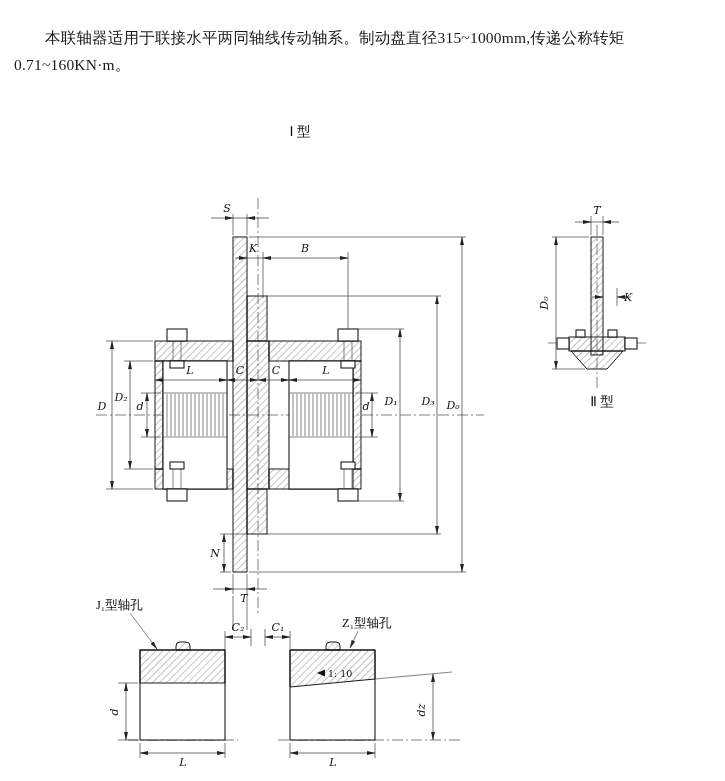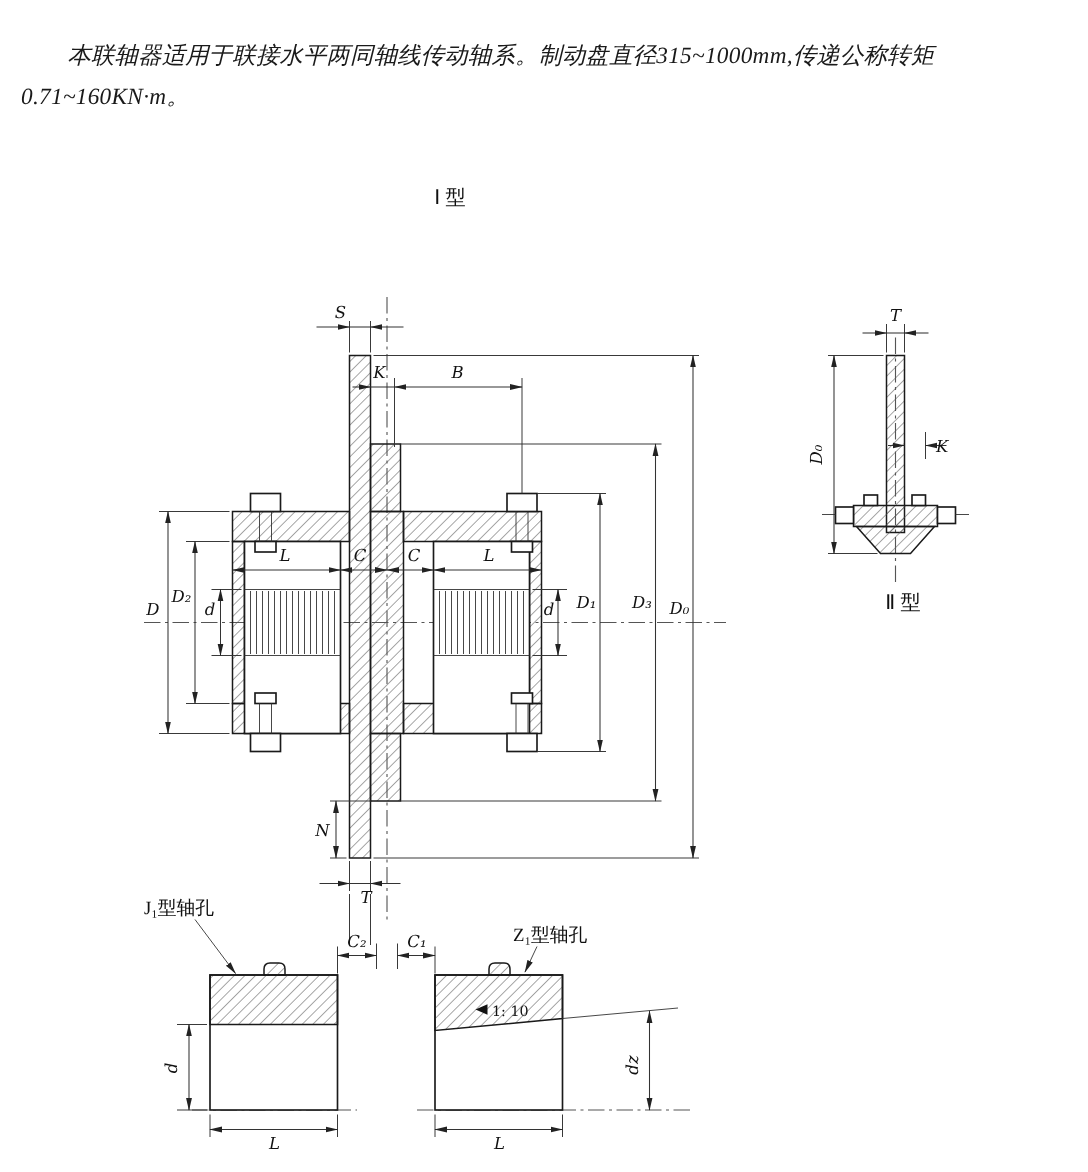--- a/index.html
+++ b/index.html
@@ -1,18 +1,18 @@
 <!DOCTYPE html>
 <html><head>
 <meta charset="utf-8">
 <style>
   html,body{margin:0;padding:0;background:#fff;}
   body{width:725px;height:781px;position:relative;font-family:"Liberation Serif","DejaVu Serif",serif;}
   .intro{position:absolute;left:14px;top:8px;width:696px;font-size:15.5px;line-height:1.8;
-         color:#1a1a1a;text-indent:2em;letter-spacing:0.2px;font-style:italic;}
+         color:#1a1a1a;text-indent:2em;letter-spacing:0.2px;}
   svg{position:absolute;left:0;top:0;}
   .cl{stroke:#555;stroke-width:0.75;stroke-dasharray:11 3 2 3;fill:none;}
   .dl{stroke:#333;stroke-width:0.7;fill:none;}
   .el{stroke:#333;stroke-width:0.65;fill:none;}
   .tl{stroke:#333;stroke-width:0.6;fill:none;}
   .sh{stroke:#1a1a1a;stroke-width:1.1;fill:#fff;}
   .hz{stroke:#1a1a1a;stroke-width:1;fill:url(#hatch);}
   text.dim{font-family:"DejaVu Serif",serif;font-style:italic;font-size:11px;fill:#111;}
   text.cjk{font-family:"Liberation Serif",serif;font-size:12.5px;fill:#111;}
   text.cap{font-family:"Liberation Serif",serif;font-size:13.5px;fill:#111;}

